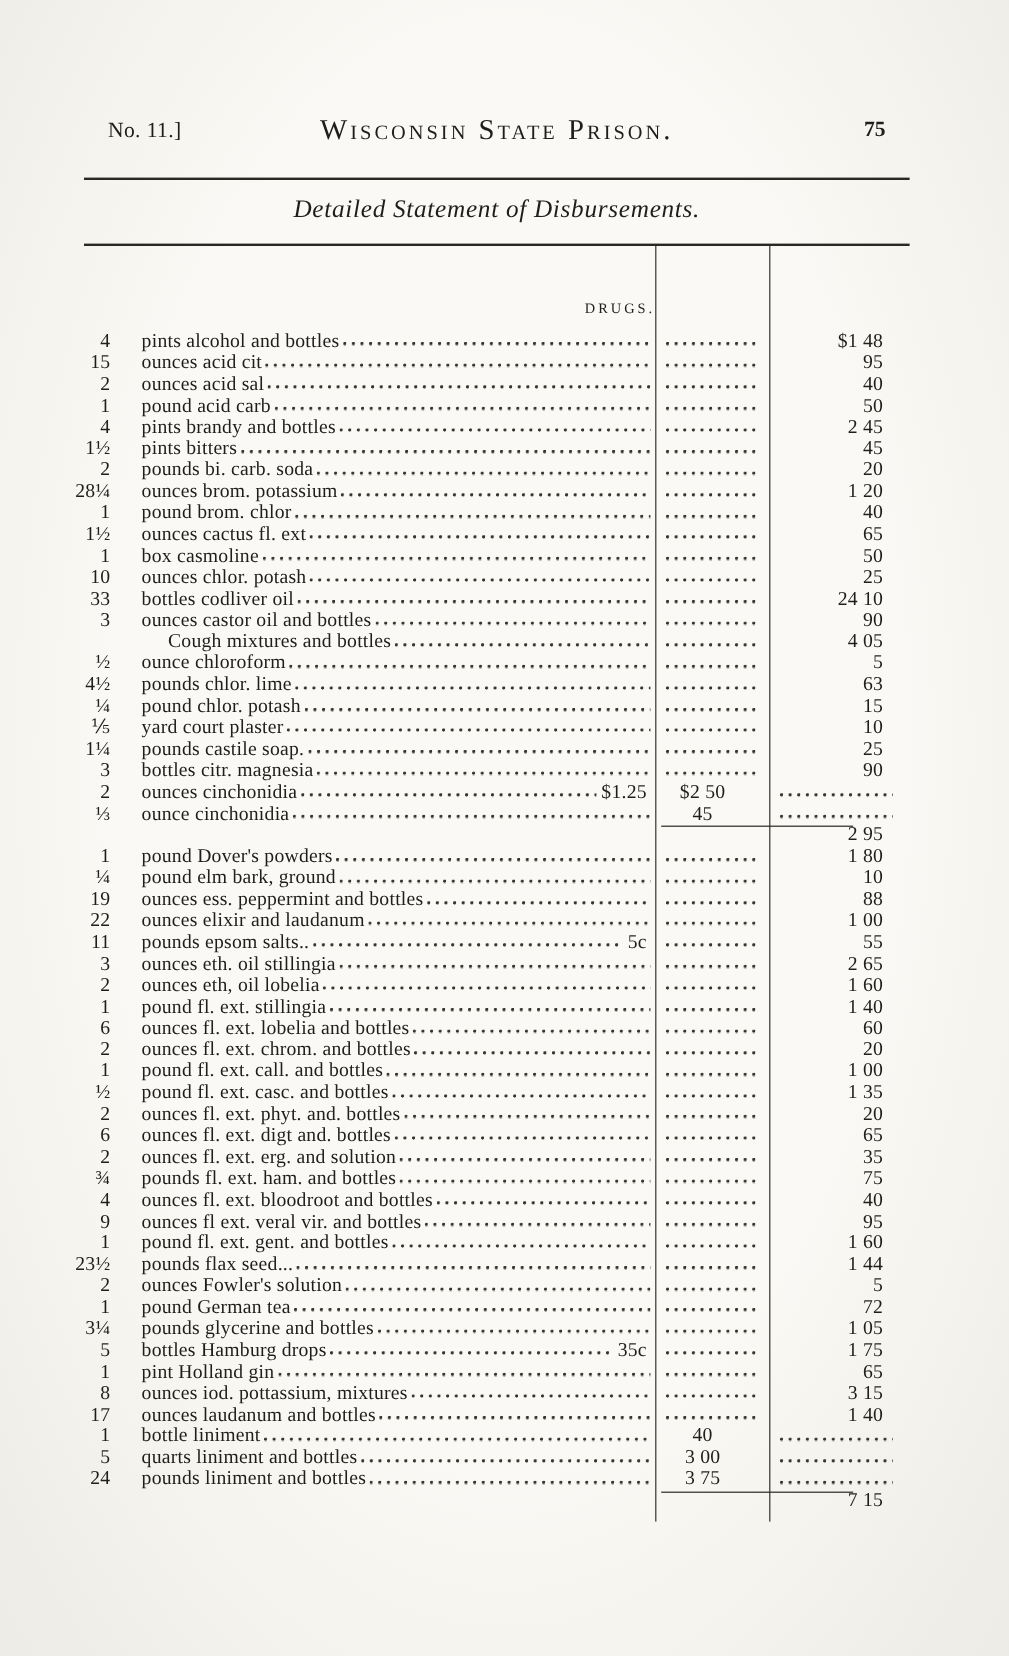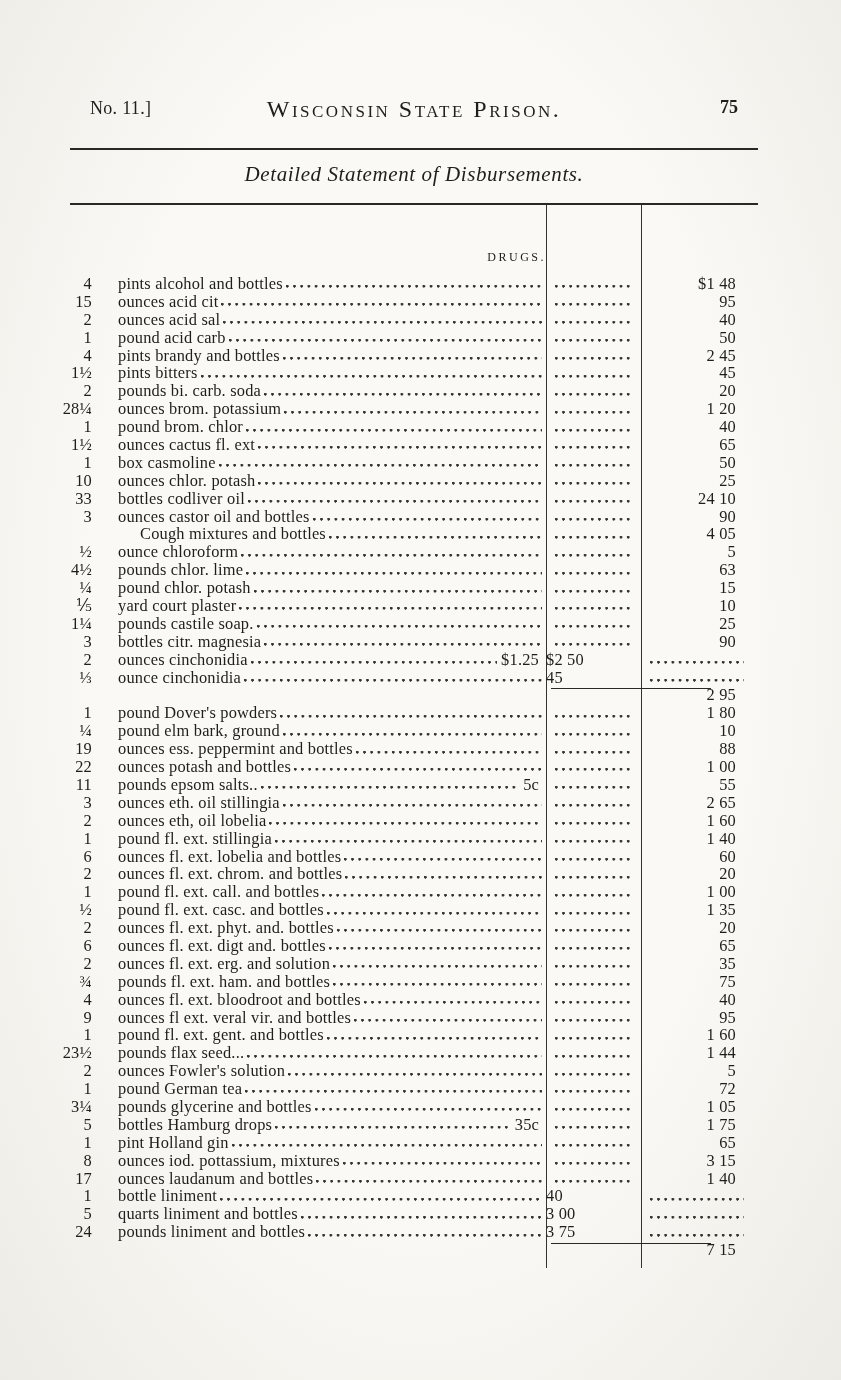--- a/index.html
+++ b/index.html
@@ -39,21 +39,21 @@
     background-image: radial-gradient(circle at 1.3px 1.3px, #36332d 1.15px, rgba(0,0,0,0) 1.55px);
     background-size:7.2px 3px;
     background-repeat:repeat-x;
     background-position:left calc(100% - 4.5px);
   }
   .leader { flex:1 1 auto; margin:0 4px 0 3px; }
   .note { flex:none; padding-right:7px; }
   .c1 { flex:none; width:95px; }
   .c2 { flex:none; width:112px; }
   .c1.dotfill, .c2.dotfill { padding:0 9px; background-origin:content-box; background-clip:content-box; }
-  .c1.amt { text-align:left; padding-right:16px; }
+  .c1.amt { text-align:center; padding-right:16px; }
   .c2.amt { text-align:right; padding-right:17px; }
   .row.subtotal .leader { background:none; }
   .sumline { display:none; }
   .row.subtotal .sumline { display:block; position:absolute; left:551px; top:1.5px;
                            width:160px; height:1.3px; background:#2a2823; }
 </style>
 </head>
 <body>
 
 <div class="page">
@@ -313,21 +313,21 @@
     <span class="qty">19</span>
     <span class="desc">ounces ess. peppermint and bottles</span>
     <span class="leader"></span>
 
     <span class="c1 dotfill"></span>
     <span class="c2 amt">88</span>
 
   </div>
         <div class="row item">
     <span class="qty">22</span>
-    <span class="desc">ounces potash and bottles</span>
+    <span class="desc">ounces elixir and laudanum</span>
     <span class="leader"></span>
 
     <span class="c1 dotfill"></span>
     <span class="c2 amt">1 00</span>
 
   </div>
         <div class="row item">
     <span class="qty">11</span>
     <span class="desc">pounds epsom salts..</span>
     <span class="leader"></span>

